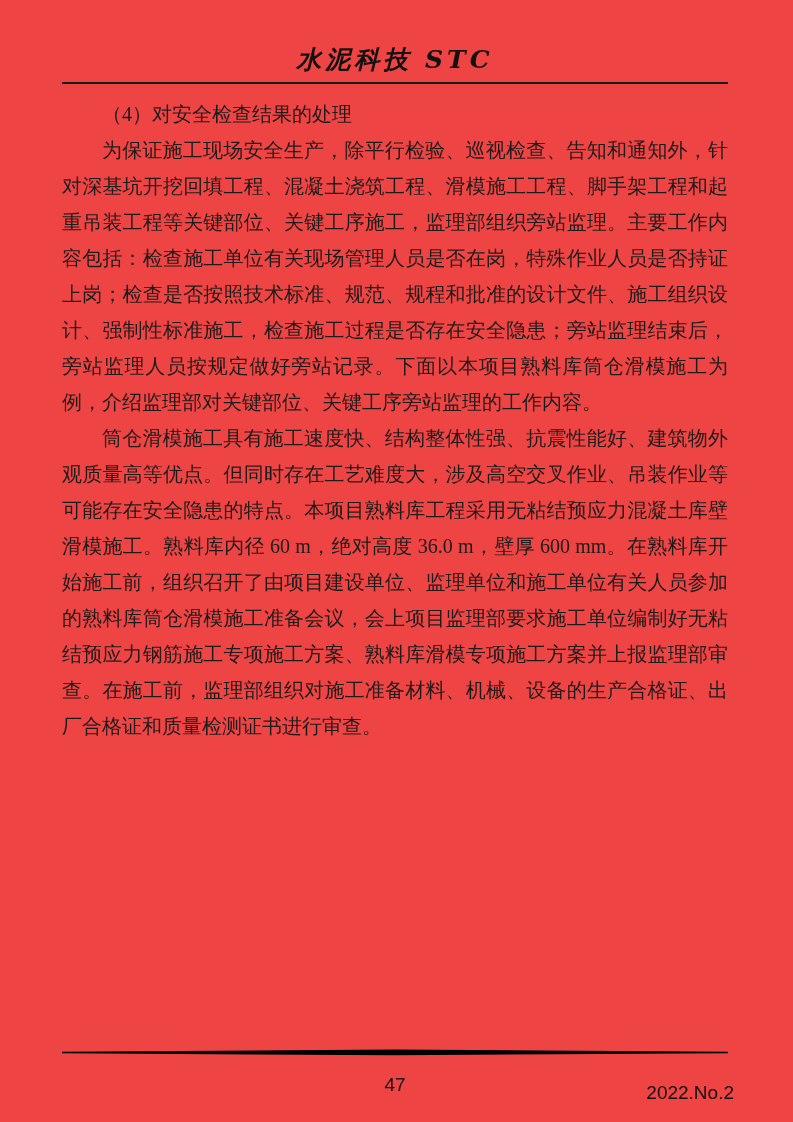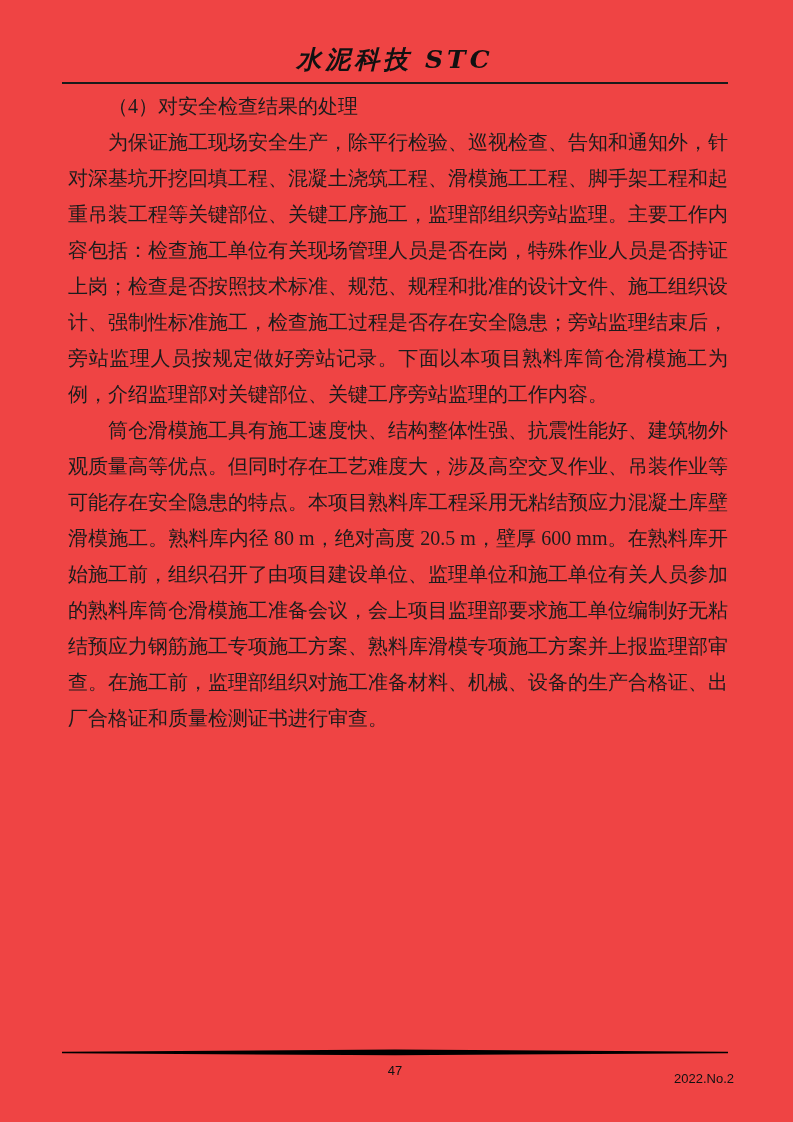--- a/index.html
+++ b/index.html
@@ -29,21 +29,21 @@
     font-weight: 600;
     color: #111111;
     font-family: "DejaVu Serif", "Liberation Serif", serif;
   }
   .header-rule {
     margin-top: 7px;
     height: 2px;
     background: #1a1a1a;
   }
   
-  .body-text { padding-top: 4px; margin-left: 6px; }
+  .body-text { padding-top: 12px; }
   .para {
     font-size: 20px;
     line-height: 36px;
     text-indent: 2em;
     text-align: justify;
     color: #1c1c1c;
   }
   .subsection-line {
     font-size: 20px;
     line-height: 36px;
@@ -63,24 +63,24 @@
   
   .page-footer {
     position: absolute;
     left: 62px;
     right: 65px;
     top: 1049px;
   }
   .footer-rule-svg { display: block; width: 100%; height: 7px; }
   .footer-row {
     position: relative;
-    margin-top: 6px;
+    margin-top: 20px;
     height: 18px;
     font-family: "Liberation Sans", "DejaVu Sans", sans-serif;
-    font-size: 13px;
+    font-size: 19px;
     line-height: 18px;
     color: #111111;
   }
   .page-number {
     display: block;
     text-align: center;
   }
   .issue-number {
     position: absolute;
     right: -6px;
@@ -97,21 +97,21 @@
     <div class="header-rule"></div>
   </div>
 
   <div class="body-text">
     <p class="subsection-line">（4）对安全检查结果的处理</p>
 
 
 
     <p class="para">为保证施工现场安全生产，除平行检验、巡视检查、告知和通知外，针对深基坑开挖回填工程、混凝土浇筑工程、滑模施工工程、脚手架工程和起重吊装工程等关键部位、关键工序施工，监理部组织旁站监理。主要工作内容包括：检查施工单位有关现场管理人员是否在岗，特殊作业人员是否持证上岗；检查是否按照技术标准、规范、规程和批准的设计文件、施工组织设计、强制性标准施工，检查施工过程是否存在安全隐患；旁站监理结束后，旁站监理人员按规定做好旁站记录。下面以本项目熟料库筒仓滑模施工为例，介绍监理部对关键部位、关键工序旁站监理的工作内容。</p>
 
-    <p class="para">筒仓滑模施工具有施工速度快、结构整体性强、抗震性能好、建筑物外观质量高等优点。但同时存在工艺难度大，涉及高空交叉作业、吊装作业等可能存在安全隐患的特点。本项目熟料库工程采用无粘结预应力混凝土库壁滑模施工。熟料库内径 80 m，绝对高度 20.5 m，壁厚 600 mm。在熟料库开始施工前，组织召开了由项目建设单位、监理单位和施工单位有关人员参加的熟料库筒仓滑模施工准备会议，会上项目监理部要求施工单位编制好无粘结预应力钢筋施工专项施工方案、熟料库滑模专项施工方案并上报监理部审查。在施工前，监理部组织对施工准备材料、机械、设备的生产合格证、出厂合格证和质量检测证书进行审查。</p>
+    <p class="para">筒仓滑模施工具有施工速度快、结构整体性强、抗震性能好、建筑物外观质量高等优点。但同时存在工艺难度大，涉及高空交叉作业、吊装作业等可能存在安全隐患的特点。本项目熟料库工程采用无粘结预应力混凝土库壁滑模施工。熟料库内径 60 m，绝对高度 36.0 m，壁厚 600 mm。在熟料库开始施工前，组织召开了由项目建设单位、监理单位和施工单位有关人员参加的熟料库筒仓滑模施工准备会议，会上项目监理部要求施工单位编制好无粘结预应力钢筋施工专项施工方案、熟料库滑模专项施工方案并上报监理部审查。在施工前，监理部组织对施工准备材料、机械、设备的生产合格证、出厂合格证和质量检测证书进行审查。</p>
   </div>
 
   <div class="page-footer">
     <svg class="footer-rule-svg" viewBox="0 0 666 7" preserveAspectRatio="none">
       <polygon points="0,2.8 333,0.5 666,2.8 666,4.2 333,6.3 0,4.2" fill="#000000"></polygon>
     </svg>
     <div class="footer-row">
       <span class="page-number">47</span>
       <span class="issue-number">2022.No.2</span>
     </div>

